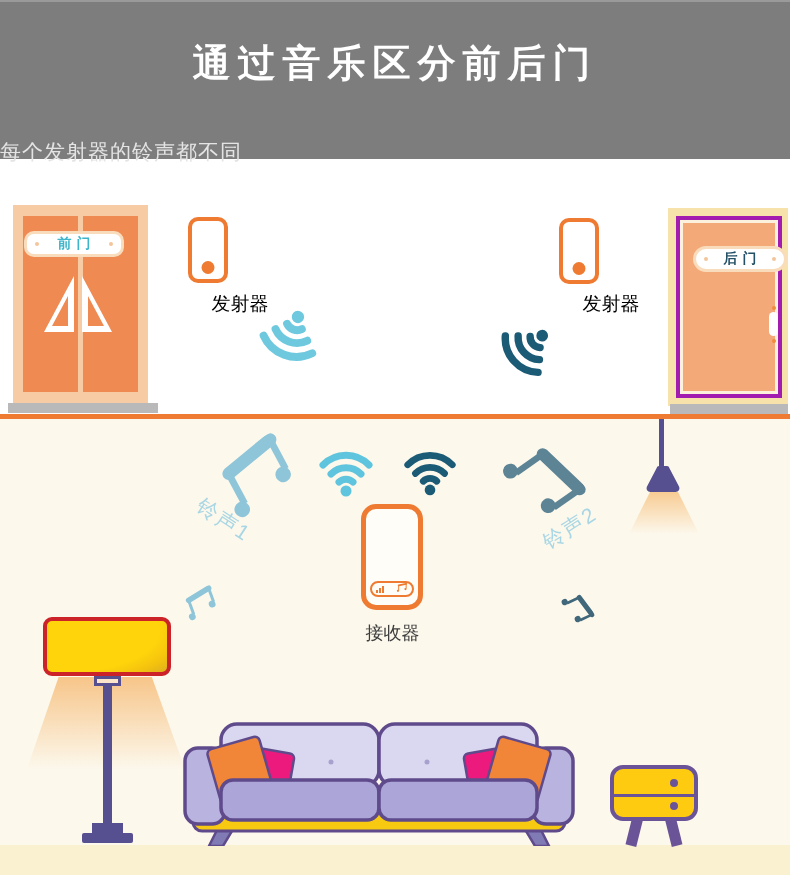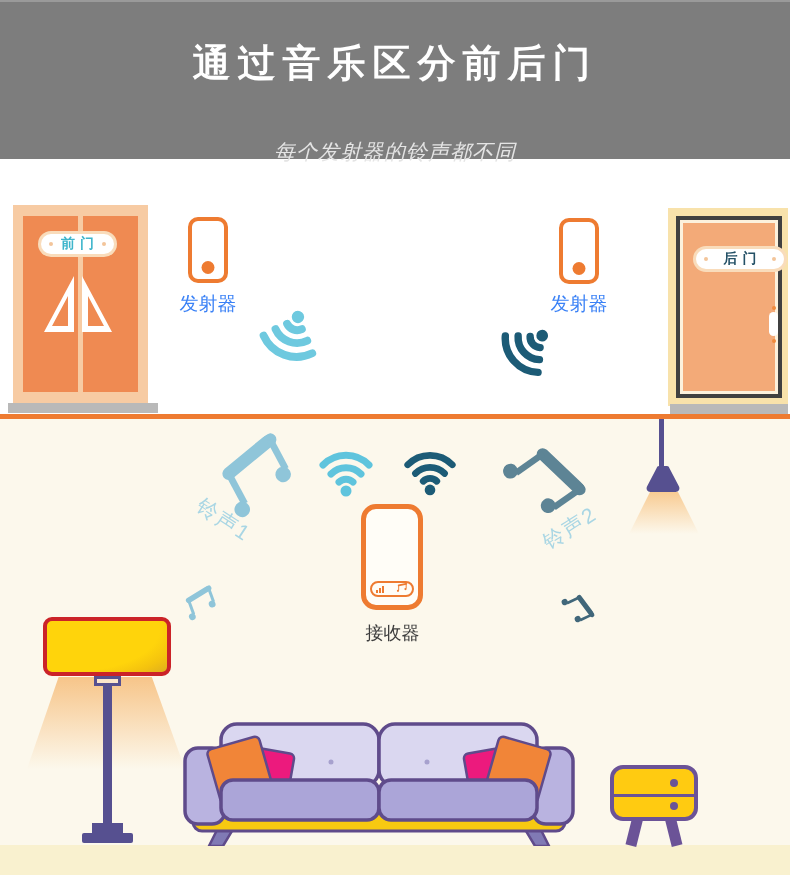--- a/index.html
+++ b/index.html
@@ -4,59 +4,59 @@
 <style>
   * { margin:0; padding:0; box-sizing:border-box; }
   html,body { background:#fff; }
   body { font-family:"Liberation Sans","DejaVu Sans",sans-serif; }
   #stage { position:relative; width:790px; height:875px; overflow:hidden; background:#fff; }
 
   
   .header { position:absolute; left:0; top:0; width:790px; height:159px; background:#7D7D7D; border-top:2px solid #9a9a9a; }
   .title { position:absolute; left:0; top:36px; width:100%; text-align:center; color:#fff; font-size:38px; font-weight:bold; letter-spacing:7px; }
   .sub1  { position:absolute; left:0; top:101px; width:100%; text-align:center; color:#E4E4E4; font-size:21px; letter-spacing:1px; }
-  .sub2  { position:absolute; left:0; top:136px; width:100%; text-align:center; color:#E4E4E4; font-size:21px; letter-spacing:1px;font-style:italic; }
+  .sub2  { position:absolute; left:0; top:136px; width:100%; text-align:left; color:#E4E4E4; font-size:21px; letter-spacing:1px; }
 
   
   .room-top { position:absolute; left:0; top:185px; width:790px; height:229px; background:#ffffff; }
   .divider  { position:absolute; left:0; top:414px; width:790px; height:5px; background:#EE7B31; }
   .room-bottom { position:absolute; left:0; top:419px; width:790px; height:426px; background:#FCF8EC; }
   .floor { position:absolute; left:0; top:845px; width:790px; height:30px; background:#F9F1CF; }
 
   
   .door-front { position:absolute; left:13px; top:205px; width:135px; height:198px; background:#F7CBA3; }
   .door-front .panel { position:absolute; top:11px; height:176px; width:55px; background:#EF8A52; }
   .door-front .panel.l { left:10px; }
   .door-front .panel.r { left:70px; }
   .tri-svg { position:absolute; left:30px; top:69px; width:70px; height:60px; }
 
   .door-back { position:absolute; left:668px; top:208px; width:120px; height:198px; background:#F8E2AB; }
-  .door-back .leaf { position:absolute; left:8px; top:8px; width:106px; height:182px; background:#F3AA78; border:4px solid #404040; box-shadow:inset 0 0 0 3px #FCF1DC; }
+  .door-back .leaf { position:absolute; left:8px; top:8px; width:106px; height:182px; background:#F3AA78; border:4px solid #a21caf; box-shadow:inset 0 0 0 3px #FCF1DC; }
   .handle { position:absolute; left:89px; top:92px; width:9px; height:24px; background:#fff; border-radius:5px; }
   .handle-dot { position:absolute; left:92px; width:4px; height:4px; border-radius:50%; background:#F08A3C; }
 
   .sign { position:absolute; height:20px; background:#fff; border-radius:11px; box-shadow:0 0 0 3px #F9DCBB; display:flex; align-items:center; justify-content:center; }
   .sign .txt { font-size:14px; font-weight:bold; letter-spacing:5px; text-indent:5px; }
   .sign .dot { position:absolute; width:4px; height:4px; border-radius:50%; background:#F3C59A; top:8px; }
   .sign .dot.l { left:8px; } .sign .dot.r { right:8px; }
-  .sign-front { left:28px; top:29px; width:73px; }
+  .sign-front { left:14px; top:29px; width:94px;border-radius:7px; }
   .sign-front .txt { color:#3EB5CB; }
   .sign-back { left:16px; top:29px; width:88px; }
   .sign-back .txt { color:#235066; }
 
   .threshold { position:absolute; height:10px; background:#B9B9B9; }
   .th-front { left:8px; top:403px; width:150px; }
   .th-back  { left:670px; top:404px; width:118px; }
 
   
   .transmitter { position:absolute; width:40px; height:66px; background:#fff; border:4px solid #EE7B31; border-radius:10px; }
   .transmitter .btn { position:absolute; left:50%; bottom:5px; transform:translateX(-50%); width:13px; height:13px; border-radius:50%; background:#EE7B31; }
   .tx-left  { left:188px; top:217px; }
   .tx-right { left:559px; top:218px; }
-  .tx-label { position:absolute; width:70px; text-align:center; font-size:19px; color:#3b82f6; }
+  .tx-label { position:absolute; width:70px; text-align:center; font-size:19px; color:#000000;margin-left:32px; }
   .txl-left  { left:173px; top:291px; }
   .txl-right { left:544px; top:291px; }
 
   .receiver { position:absolute; left:361px; top:504px; width:62px; height:106px; background:#FFFDF7; border:5px solid #EE7B31; border-radius:15px; }
   .rx-screen { position:absolute; left:50%; bottom:8px; transform:translateX(-50%); width:44px; height:16px; border:2px solid #EE7B31; border-radius:8px; display:flex; align-items:flex-end; padding:2px 4px; gap:1px; }
   .rx-bar { width:2px; background:#EE7B31; }
   .rx-note { margin-left:auto; width:12px; height:10px; color:#EE7B31; }
   .rx-label { position:absolute; left:355px; top:621px; width:75px; text-align:center; font-size:18px; color:#3C3C3C; }
 
   

